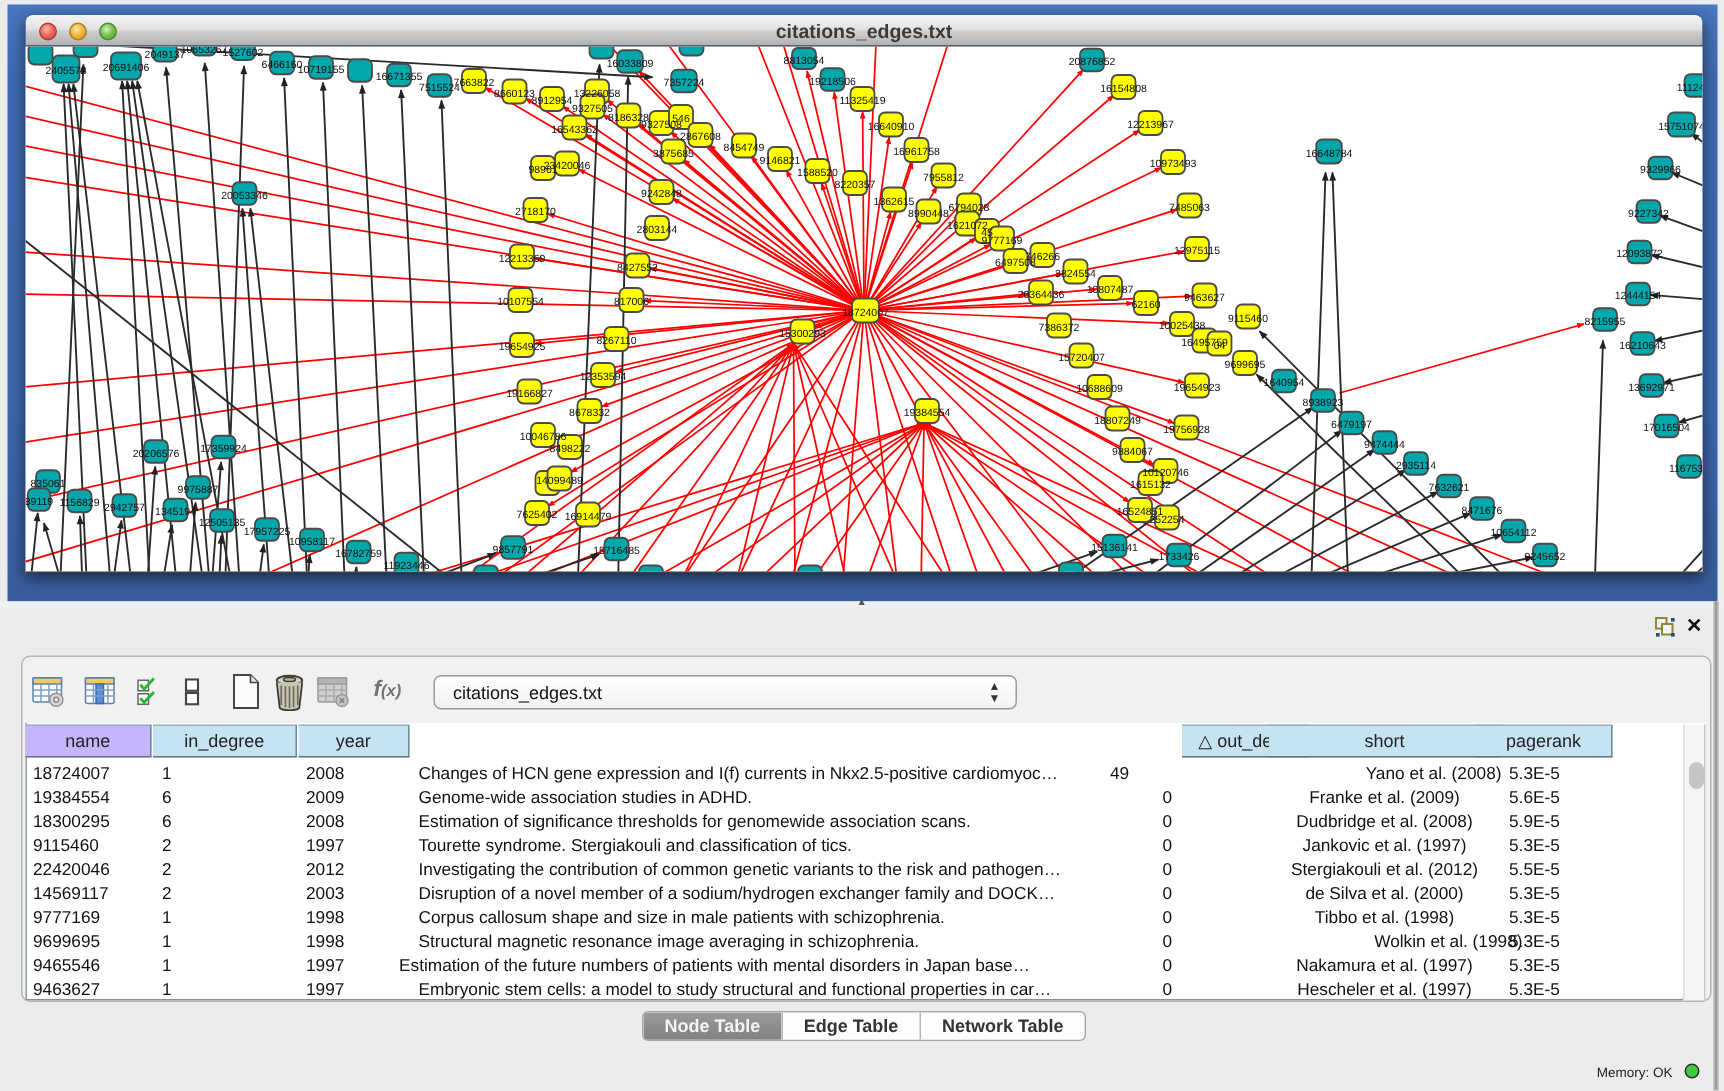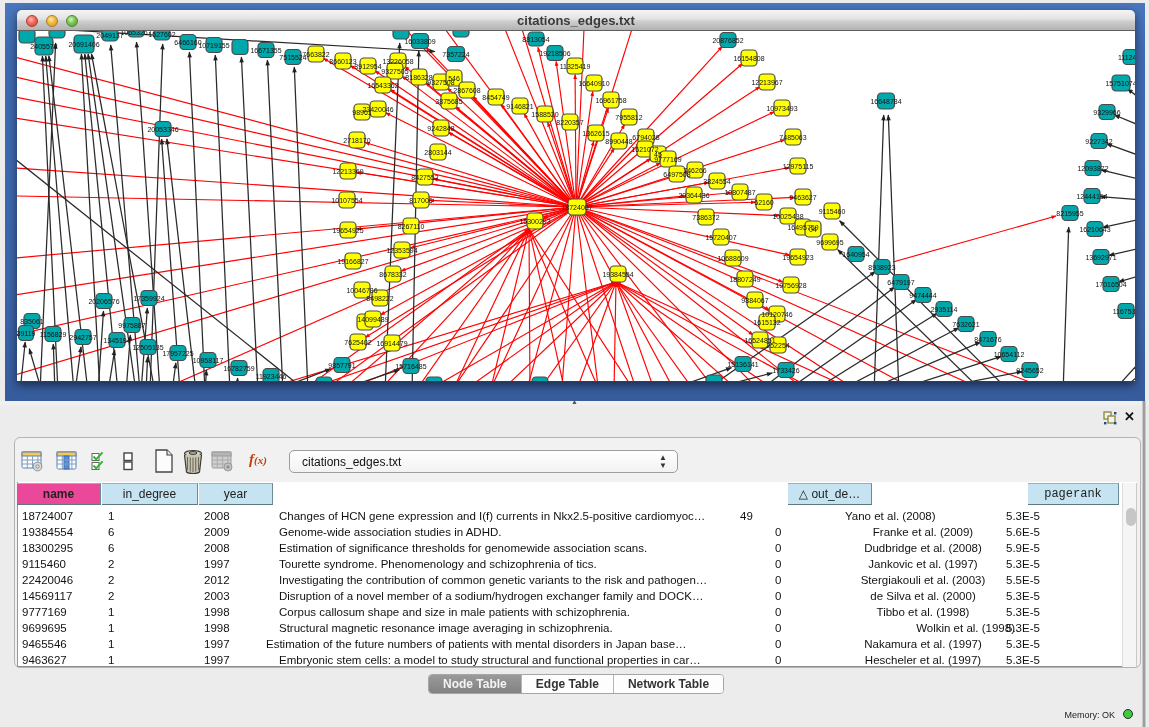--- a/index.html
+++ b/index.html
@@ -26,21 +26,21 @@
   text-anchor:middle; dominant-baseline:middle; }
 #south { position:absolute; left:0px; top:401px; width:1149px; height:326px; background:#ececec; }
 #divstrip { position:absolute; left:0; top:0; width:1149px; height:4px; background:#f0f0f0; }
 #ph { position:absolute; left:0; top:4px; width:1149px; height:28px;
   background:#e0e0e0; border-bottom:1px solid #cdcdcd; }
 #ph .t { position:absolute; left:11px; top:6px; font-size:12px; color:#222; }
 #panel { position:absolute; left:14px; top:36px; width:1127px; height:231px;
   background:#f1f1f1; border:1px solid #b4b4b4; border-radius:6px; }
 .ti { position:absolute; }
 .fx { position:absolute; left:249px; top:451px; font-size:15px; font-weight:bold;
-  font-style:italic; color:#c2410c; font-family:Liberation Serif, serif; }
+  font-style:italic; color:#737373; font-family:Liberation Sans, sans-serif; }
 .fx i { font-size:11px; }
 #combo { position:absolute; left:289px; top:450px; width:389px; height:23px;
   background:linear-gradient(180deg,#ffffff,#f2f2f2); border:1px solid #9d9d9d; border-radius:5px; }
 #combo .txt { position:absolute; left:12px; top:4px; font-size:12px; color:#111; }
 #combo .arr { position:absolute; right:10px; top:3px; font-size:8px; color:#333; line-height:8px; }
 .hc { position:absolute; top:483px; height:22px; background:#c5e3f1;
   border-right:1px solid #6e8a96; border-top:1px solid #9ab0ba; border-bottom:1px solid #5f777f;
   font-size:12px; color:#222; text-align:center; line-height:21px; }
 .tr { position:absolute; left:0; height:16px; font-size:11.5px; color:#111; }
 .tr span { position:absolute; top:2px; white-space:nowrap; }
@@ -573,32 +573,33 @@
         <path d="M2 11h19M2 15h19M7.3 7v12M12.6 7v12M17.9 7v12" stroke="#aaa" stroke-width="1" fill="none"></path>
         <circle cx="18" cy="18" r="4" fill="#c3c3c3" stroke="#999"></circle>
         <path d="M16.6 16.6 l2.8 2.8 M19.4 16.6 l-2.8 2.8" stroke="#8a8a8a" stroke-width="1.2"></path>
       </svg></div>
     <div class="fx">f<i>(x)</i></div>
 <div id="combo">
       <span class="txt">citations_edges.txt</span>
       <span class="arr">▲<br>▼</span>
     </div>
 <div id="tablebg"></div>
-<div class="hc" style="left:17px;width:84px;background:#ec4899;font-weight:bold;">name</div>
+<div class="hc" style="left:17px;width:84px;background:#c4b5fd;">name</div>
     <div class="hc" style="left:102px;width:96px;">in_degree</div>
     <div class="hc" style="left:199px;width:74px;">year</div>
     <div class="hc" style="left:788px;width:84px;">△ out_de…</div>
-    <div class="hc" style="left:1028px;width:91px;font-family:Liberation Mono, monospace;">pagerank</div>
+    <div class="hc" style="left:846px;width:155px;">short</div>
+    <div class="hc" style="left:984px;width:91px;">pagerank</div>
 <div class="tr" style="top:508px">
       <span style="left:22px">18724007</span>
       <span style="left:108px">1</span>
       <span style="left:204px">2008</span>
       <span style="left:279px">Changes of HCN gene expression and I(f) currents in Nkx2.5-positive cardiomyoc…</span>
       <span style="left:740px">49</span>
-      <span style="left:845px;width:156px;text-align:left">Yano et al. (2008)</span>
+      <span style="left:845px;width:156px;text-align:right">Yano et al. (2008)</span>
       <span style="left:1006px">5.3E-5</span>
     </div>
     <div class="tr" style="top:524px">
       <span style="left:22px">19384554</span>
       <span style="left:108px">6</span>
       <span style="left:204px">2009</span>
       <span style="left:279px">Genome-wide association studies in ADHD.</span>
       <span style="left:775px">0</span>
       <span style="left:845px;width:156px;text-align:center">Franke et al. (2009)</span>
       <span style="left:1006px">5.6E-5</span>
@@ -609,32 +610,32 @@
       <span style="left:204px">2008</span>
       <span style="left:279px">Estimation of significance thresholds for genomewide association scans.</span>
       <span style="left:775px">0</span>
       <span style="left:845px;width:156px;text-align:center">Dudbridge et al. (2008)</span>
       <span style="left:1006px">5.9E-5</span>
     </div>
     <div class="tr" style="top:556px">
       <span style="left:22px">9115460</span>
       <span style="left:108px">2</span>
       <span style="left:204px">1997</span>
-      <span style="left:279px">Tourette syndrome. Phenomenology and schizophrenia of tics.</span>
+      <span style="left:279px">Tourette syndrome. Stergiakouli and classification of tics.</span>
       <span style="left:775px">0</span>
       <span style="left:845px;width:156px;text-align:center">Jankovic et al. (1997)</span>
       <span style="left:1006px">5.3E-5</span>
     </div>
     <div class="tr" style="top:572px">
       <span style="left:22px">22420046</span>
       <span style="left:108px">2</span>
       <span style="left:204px">2012</span>
       <span style="left:279px">Investigating the contribution of common genetic variants to the risk and pathogen…</span>
       <span style="left:775px">0</span>
-      <span style="left:845px;width:156px;text-align:center">Stergiakouli et al. (2003)</span>
+      <span style="left:845px;width:156px;text-align:center">Stergiakouli et al. (2012)</span>
       <span style="left:1006px">5.5E-5</span>
     </div>
     <div class="tr" style="top:588px">
       <span style="left:22px">14569117</span>
       <span style="left:108px">2</span>
       <span style="left:204px">2003</span>
       <span style="left:279px">Disruption of a novel member of a sodium/hydrogen exchanger family and DOCK…</span>
       <span style="left:775px">0</span>
       <span style="left:845px;width:156px;text-align:center">de Silva et al. (2000)</span>
       <span style="left:1006px">5.3E-5</span>

